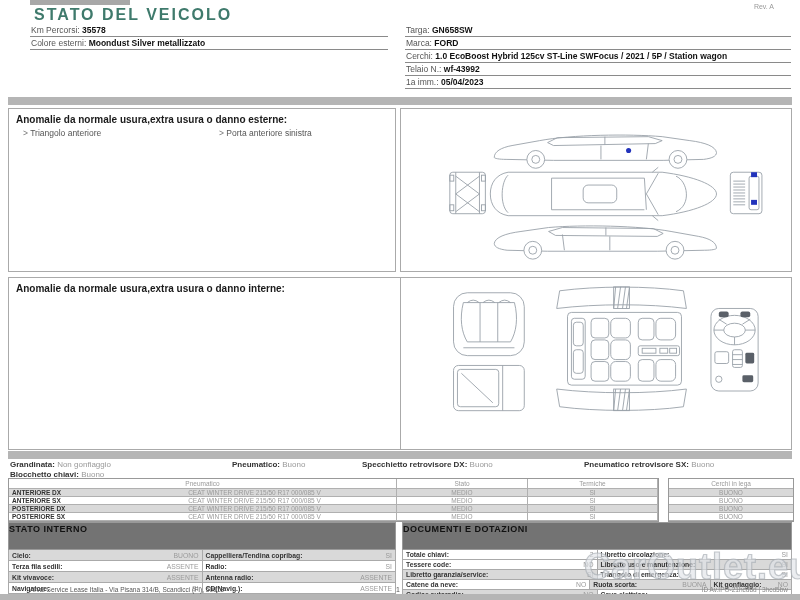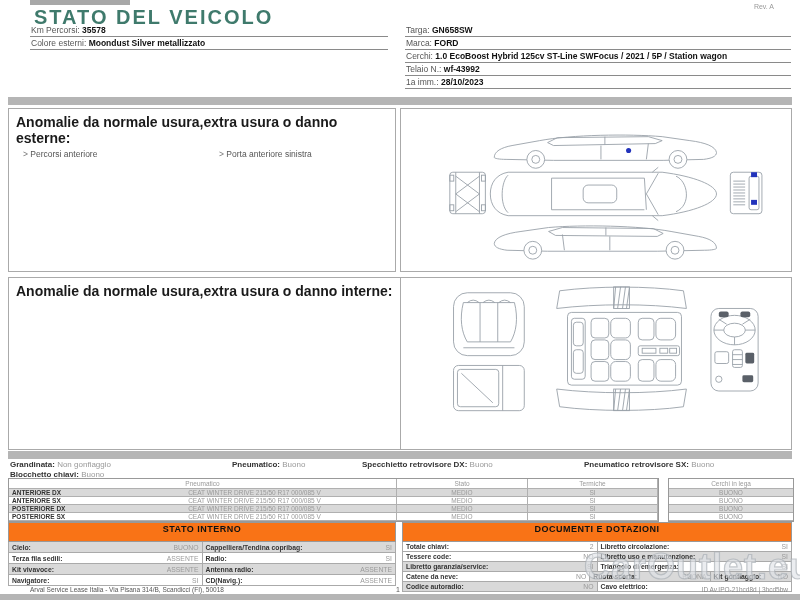--- a/index.html
+++ b/index.html
@@ -1,35 +1,35 @@
 <!DOCTYPE html>
 <html><head>
 <meta charset="utf-8">
 <style>
   html,body{margin:0;padding:0;background:#fff;}
   .page{position:relative;width:800px;height:600px;background:#ffffff;overflow:hidden;
         font-family:"Liberation Sans","DejaVu Sans",sans-serif;color:#222;}
   .artifact{position:absolute;left:30px;top:0;width:100px;height:5px;background:#a8a8a8;}
-  .title{position:absolute;left:34px;top:6px;font-size:20px;font-weight:bold;
+  .title{position:absolute;left:34px;top:6px;font-size:16px;font-weight:bold;
          color:#3f7a6c;letter-spacing:2px;}
   .rev{position:absolute;right:26px;top:3px;font-size:7px;color:#999;}
   .head-kv{position:absolute;top:24px;}
   #head-left{left:30px;width:358px;}
   #head-right{left:405px;width:386px;}
   .kv-row{border-bottom:1px solid #8a8a8a;padding:1px 0 1px 1px;font-size:8.5px;line-height:10px;color:#555;}
   .kv-row .k{color:#555;margin-top:46px;}
   .kv-row .v{font-weight:bold;color:#111;}
   .sep-bar{position:absolute;left:8px;right:8px;height:8px;background:#b5b5b5;}
   #sep1{top:97px;} #sep2{top:451px;}
   .box{position:absolute;border:1px solid #aaa;background:#fff;box-sizing:border-box;}
   #box-ext-left{left:8px;top:108px;width:388px;height:164px;}
   #box-ext-right{left:400px;top:108px;width:392px;height:164px;}
   #box-int-left{left:8px;top:277px;width:448px;height:173px;}
   #box-int-right{left:400px;top:277px;width:392px;height:173px;}
-  .box-title{font-weight:bold;font-size:14px;color:#1a1a1a;padding:5px 7px 3px;}
+  .box-title{font-weight:bold;font-size:10px;color:#1a1a1a;padding:5px 7px 3px;}
   .anomaly-items{display:grid;grid-template-columns:196px 1fr;padding:0 14px;}
   .anomaly-item{font-size:8.5px;color:#555;line-height:11px;}
   .anomaly-item::before{content:"> ";color:#777;}
   .diagram-wrap{width:100%;height:100%;display:flex;align-items:center;justify-content:center;}
   .summary{position:absolute;left:10px;right:8px;top:461px;font-size:8px;line-height:8px;}
   .sum-line1{display:grid;grid-template-columns:222px 130px 222px auto;}
   .sum-line2{margin-top:2px;}
   .summary .k{font-weight:bold;color:#333;}
   .summary .sv{color:#999;}
   .tyre-main{position:absolute;left:8px;top:478px;display:grid;
@@ -41,22 +41,22 @@
   .tyre-main .tcell:nth-child(4n){border-right:none;}
   .tyre-cerchi .tcell{border-right:none;}
   .th{height:10px;line-height:10px;color:#9a9a9a;text-align:center;background:#fff;}
   .span2{grid-column:span 2;}
   .tpos{font-weight:bold;color:#333;padding-left:3px;}
   .tspec,.tval{text-align:center;color:#9a9a9a;}
   .shade{background:#d9d9d9;}
   .section{position:absolute;top:522px;box-sizing:border-box;}
   #stato-interno{left:8px;width:388px;}
   #documenti{left:402px;width:390px;}
-  .sec-head{height:20px;line-height:12px;text-align:center;font-weight:bold;font-size:9px;
-            letter-spacing:.5px;color:#111;background:#f97316;border:1px solid #999;box-sizing:border-box;}
+  .sec-head{height:28px;line-height:12px;text-align:left;font-weight:bold;font-size:9px;
+            letter-spacing:.5px;color:#111;background:#737373;border:1px solid #999;box-sizing:border-box;}
   .sec-row{display:flex;border:1px solid #aaa;border-top:none;box-sizing:border-box;height:11px;}
   #documenti .sec-row{height:10px;}
   .sec-cell{flex:1;display:flex;justify-content:space-between;align-items:center;
             padding:0 3px;border-left:1px solid #aaa;overflow:hidden;box-sizing:border-box;}
   .sec-cell:first-child{border-left:none;}
   .sec-cell .k{font-weight:bold;font-size:6.8px;color:#333;white-space:nowrap;}
   .sec-cell .sv{font-size:6.8px;color:#9a9a9a;white-space:nowrap;padding-left:4px;}
   .triple .sec-cell:nth-child(2){flex:0 0 31%;}
   .triple .sec-cell:nth-child(3){flex:0 0 21%;}
   .footer-left{position:absolute;left:30px;top:586px;font-size:6.5px;color:#555;}
@@ -79,29 +79,29 @@
 
   <div class="head-kv" id="head-left">
       <div class="kv-row"><span class="k">Km Percorsi:</span> <span class="v">35578</span></div>
       <div class="kv-row"><span class="k">Colore esterni:</span> <span class="v">Moondust Silver metallizzato</span></div>
     </div>
   <div class="head-kv" id="head-right">
       <div class="kv-row"><span class="k">Targa:</span> <span class="v">GN658SW</span></div>
       <div class="kv-row"><span class="k">Marca:</span> <span class="v">FORD</span></div>
       <div class="kv-row"><span class="k">Cerchi:</span> <span class="v">1.0 EcoBoost Hybrid 125cv ST-Line SWFocus / 2021 / 5P / Station wagon</span></div>
       <div class="kv-row"><span class="k">Telaio N.:</span> <span class="v">wf-43992</span></div>
-      <div class="kv-row"><span class="k">1a imm.:</span> <span class="v">28/10/2023</span></div>
+      <div class="kv-row"><span class="k">1a imm.:</span> <span class="v">05/04/2023</span></div>
     </div>
 
   <div class="sep-bar" id="sep1"></div>
 
   <div class="box" id="box-ext-left">
     <div class="box-title">Anomalie da normale usura,extra usura o danno esterne:</div>
     <div class="anomaly-items" id="ext-items">
-        <div class="anomaly-item">Percorsi anteriore</div>
+        <div class="anomaly-item">Triangolo anteriore</div>
         <div class="anomaly-item">Porta anteriore sinistra</div>
       </div>
   </div>
 
   <div class="box" id="box-ext-right">
     <div class="diagram-wrap">
       <svg viewBox="0 0 390 162" width="388" height="160">
         <g fill="none" stroke="#98a0a8" stroke-width="0.9">
 
           <g>

